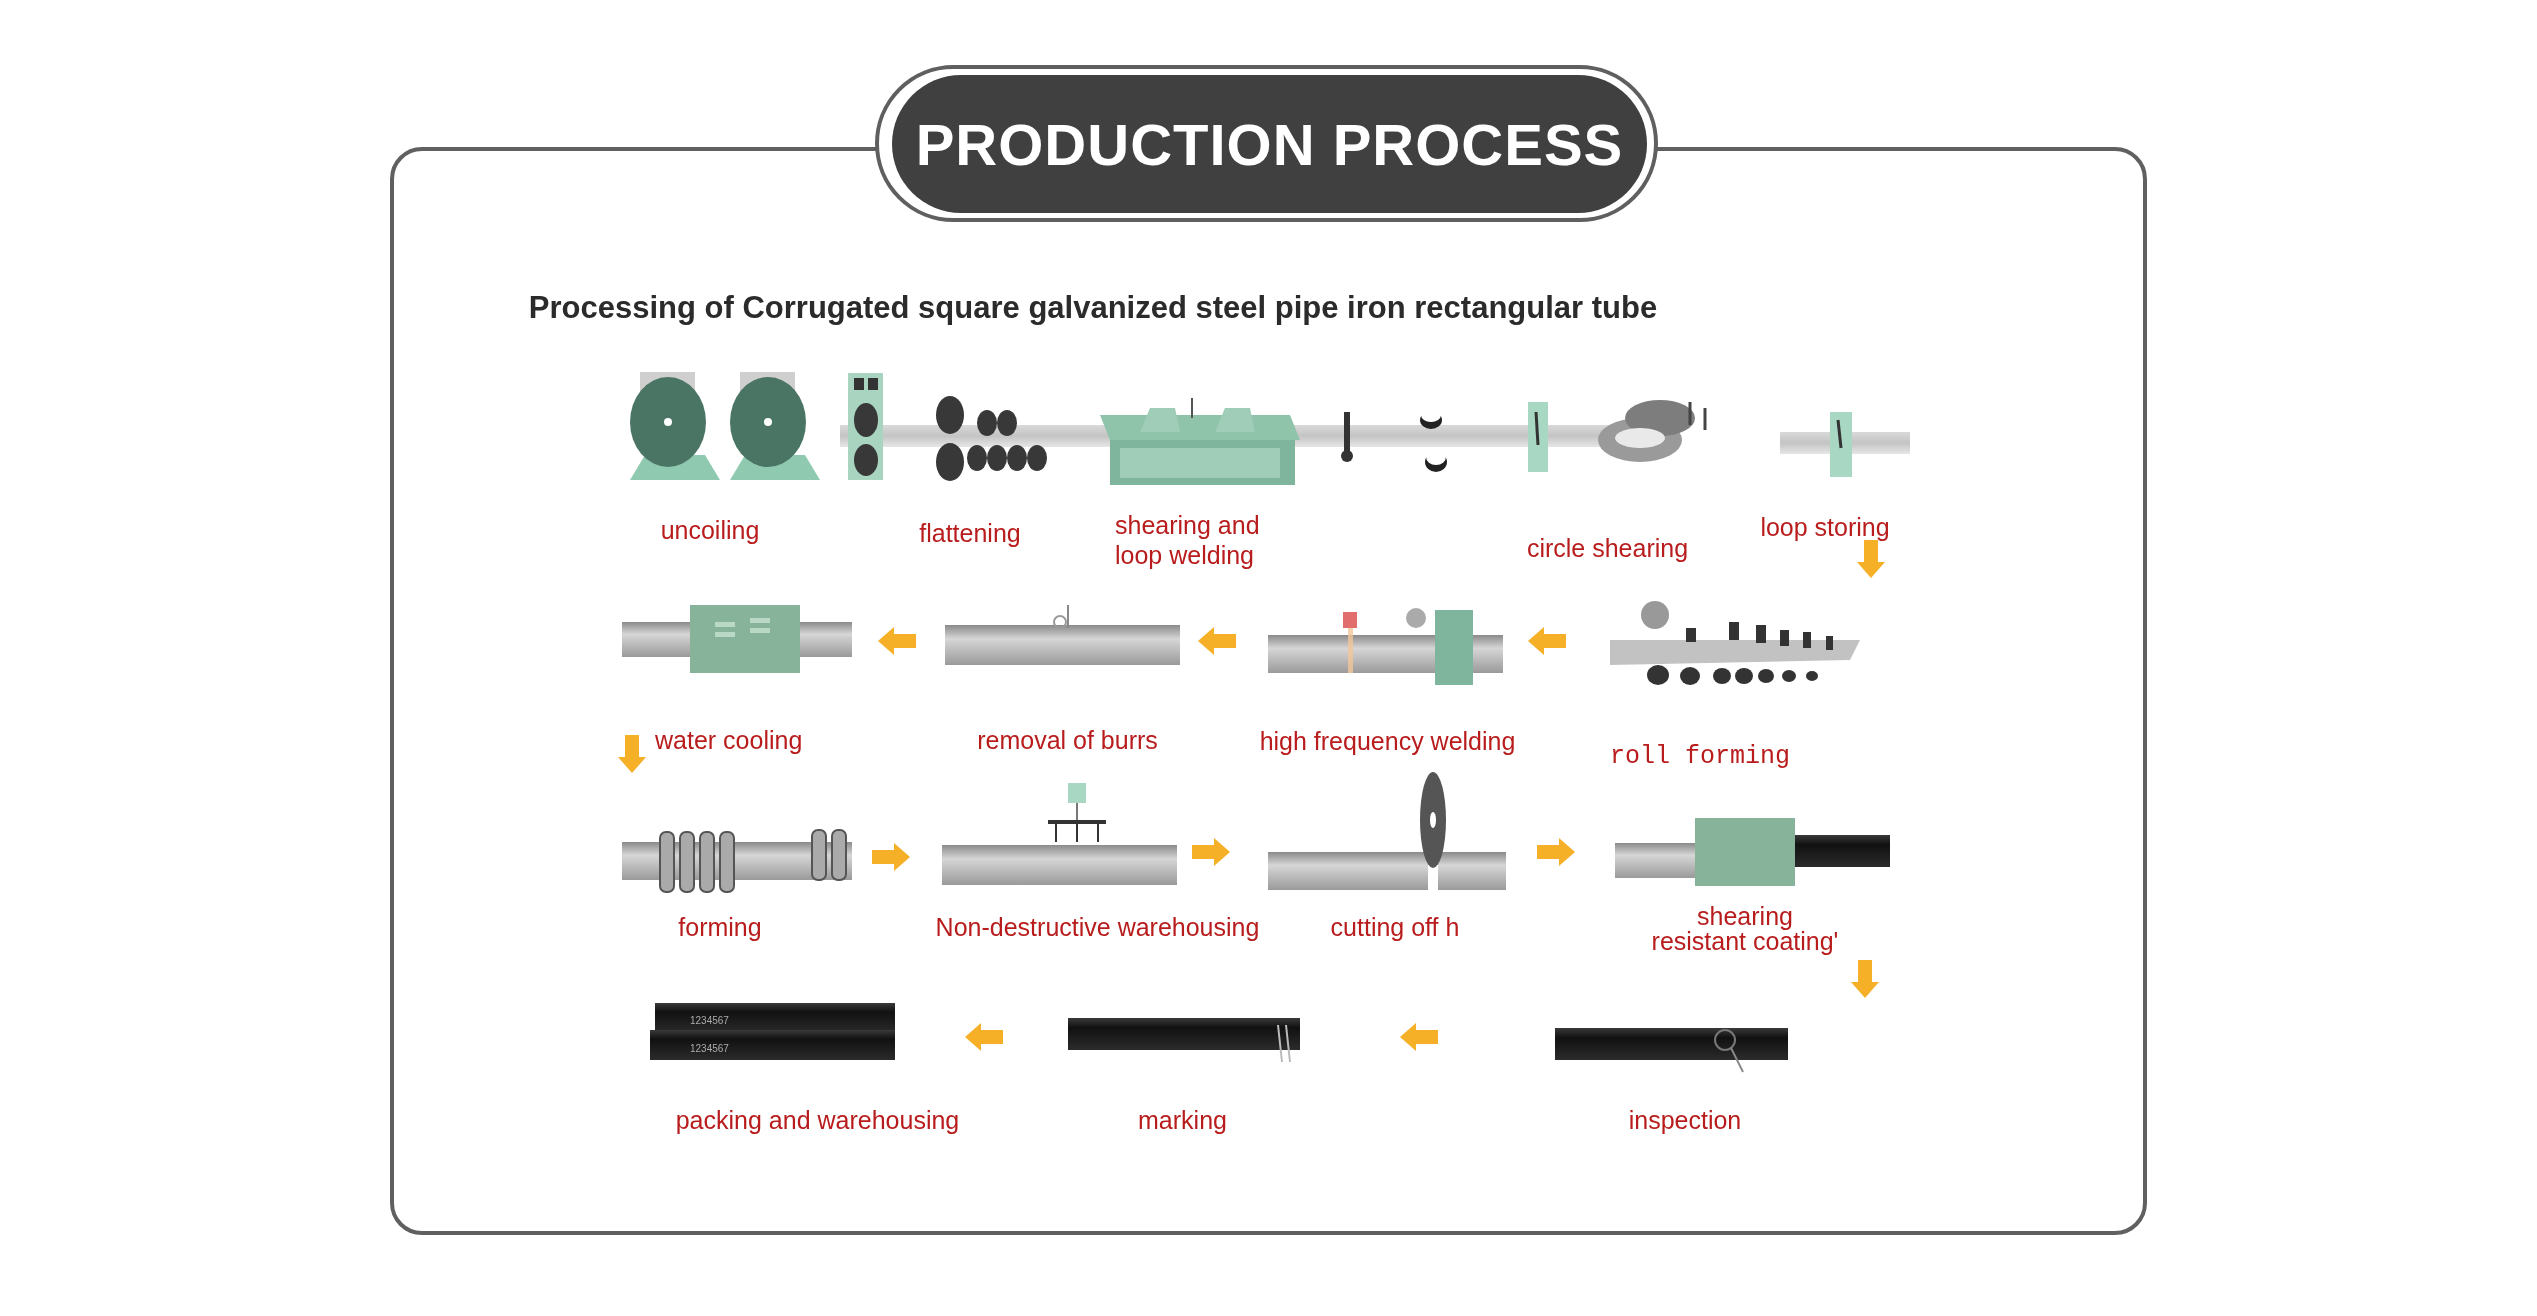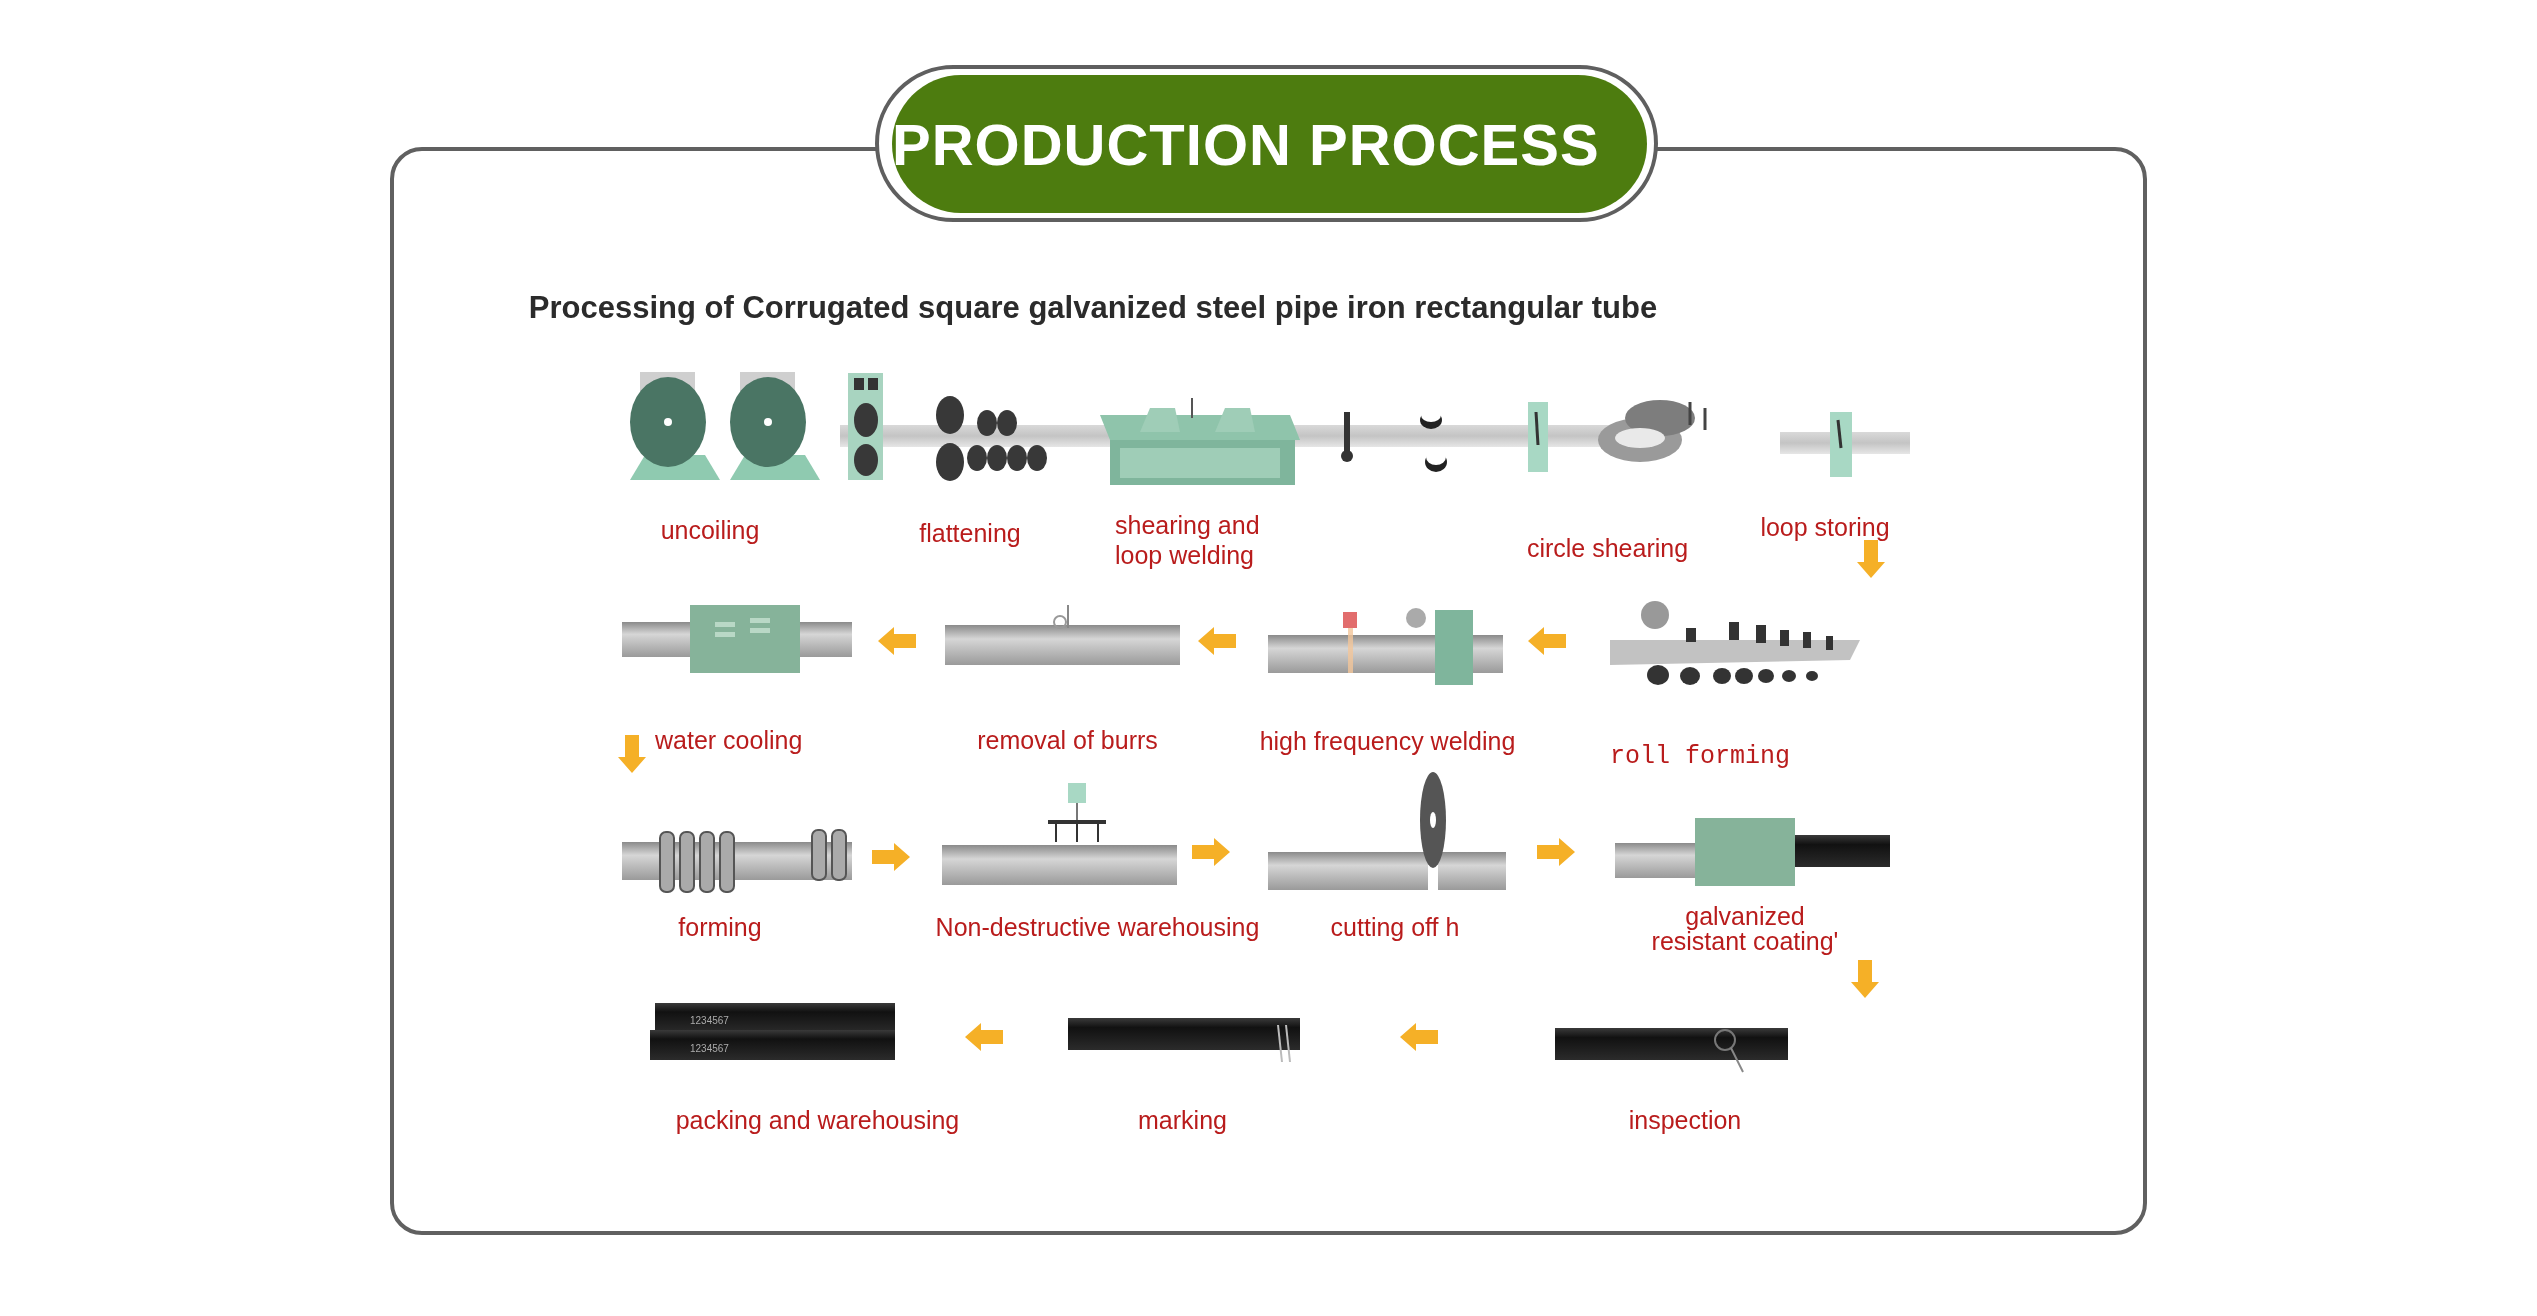--- a/index.html
+++ b/index.html
@@ -3,21 +3,21 @@
 <meta charset="utf-8">
 <style>
   html, body { margin:0; padding:0; background:#ffffff; }
   body { width:2537px; height:1316px; position:relative; overflow:hidden;
          font-family:"Liberation Sans", sans-serif; }
   .frame { position:absolute; left:390px; top:147px; width:1757px; height:1088px;
            box-sizing:border-box; border:4px solid #606060; border-radius:32px; background:#fff; }
   .pill-outer { position:absolute; left:875px; top:65px; width:783px; height:157px;
            box-sizing:border-box; border:4px solid #5f5f5f; border-radius:80px; background:#fff; }
   .pill-inner { position:absolute; left:892px; top:75px; width:755px; height:138px;
-           border-radius:70px; background:#4d7c0f; display:flex; align-items:center; justify-content:flex-start; }
+           border-radius:70px; background:#404040; display:flex; align-items:center; justify-content:center; }
   .pill-text { color:#ffffff; font-weight:bold; font-size:58px; letter-spacing:1px; }
   .subtitle { position:absolute; left:390px; width:1406px; top:290px; text-align:center;
            font-size:31px; font-weight:bold; color:#2b2b2b; }
   .lbl { position:absolute; font-size:25px; color:#b91c1c; white-space:nowrap; text-align:center; line-height:30px; }
   svg.art { position:absolute; left:0; top:0; }
 </style>
 </head>
 <body>
 
 <div class="frame"></div>
@@ -230,19 +230,19 @@
 
 <div class="lbl" style="left:655px;top:725px;width:160px;text-align:left;">water cooling</div>
 <div class="lbl" style="left:965px;top:725px;width:205px;">removal of burrs</div>
 <div class="lbl" style="left:1250px;top:726px;width:275px;">high frequency welding</div>
 <div class="lbl" style="left:1610px;top:742px;width:150px;font-family:Liberation Mono, monospace;">roll forming</div>
 
 <div class="lbl" style="left:650px;top:912px;width:140px;">forming</div>
 <div class="lbl" style="left:935px;top:912px;width:325px;">Non-destructive warehousing</div>
 <div class="lbl" style="left:1320px;top:912px;width:150px;">cutting off h</div>
 <div class="lbl" style="left:1630px;top:904px;width:230px;line-height:25px;">
-  <div>galvanized</div>
+  <div>shearing</div>
   <div>resistant coating'</div>
 </div>
 
 <div class="lbl" style="left:660px;top:1105px;width:315px;">packing and warehousing</div>
 <div class="lbl" style="left:1120px;top:1105px;width:125px;">marking</div>
 <div class="lbl" style="left:1610px;top:1105px;width:150px;">inspection</div>
 
 </body></html>

